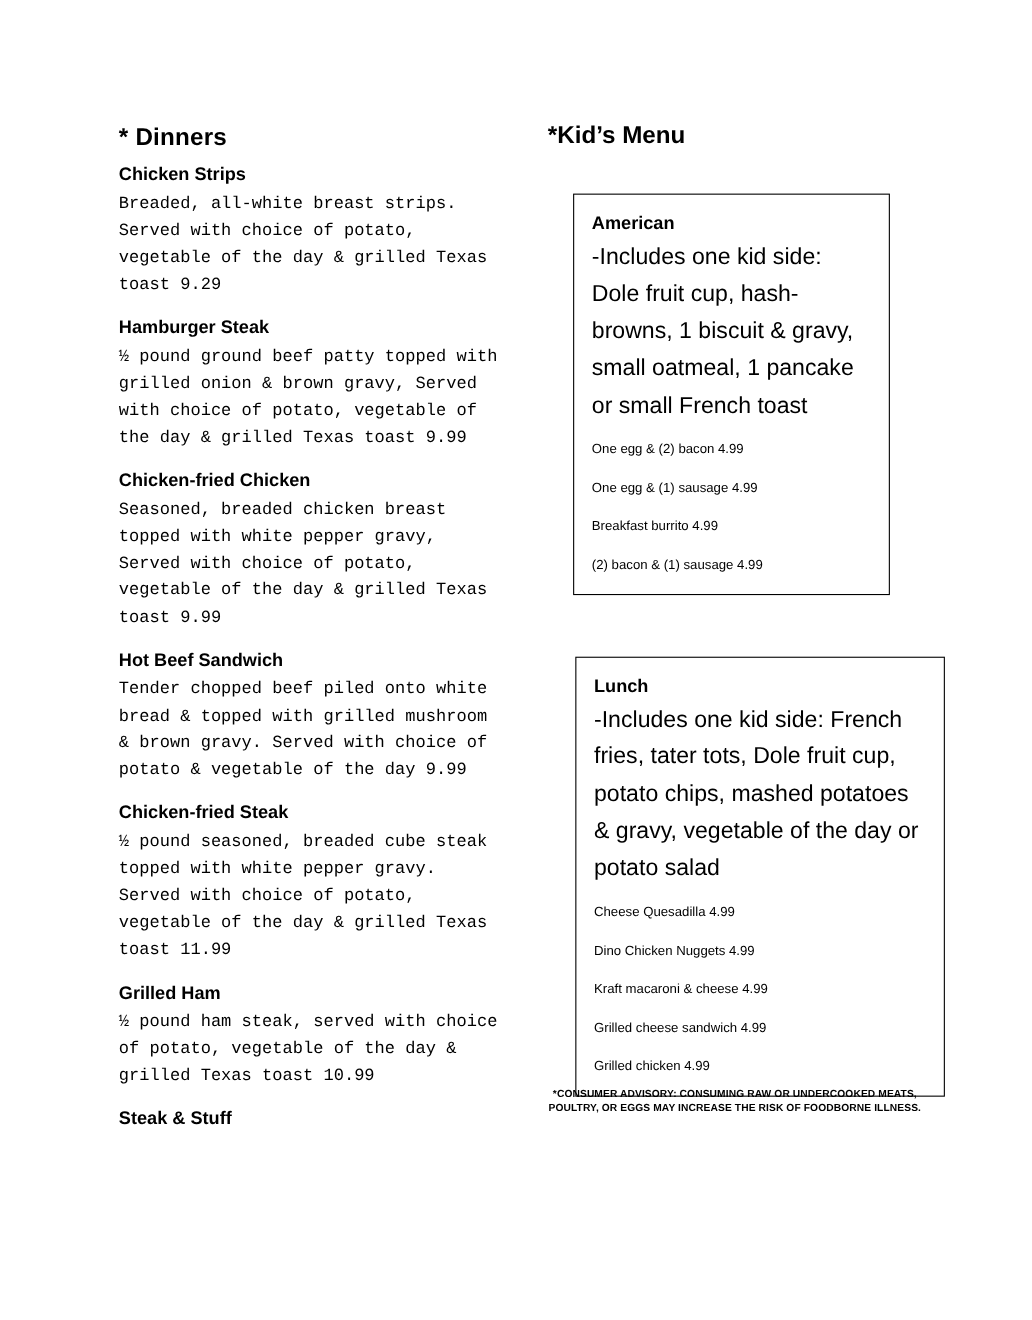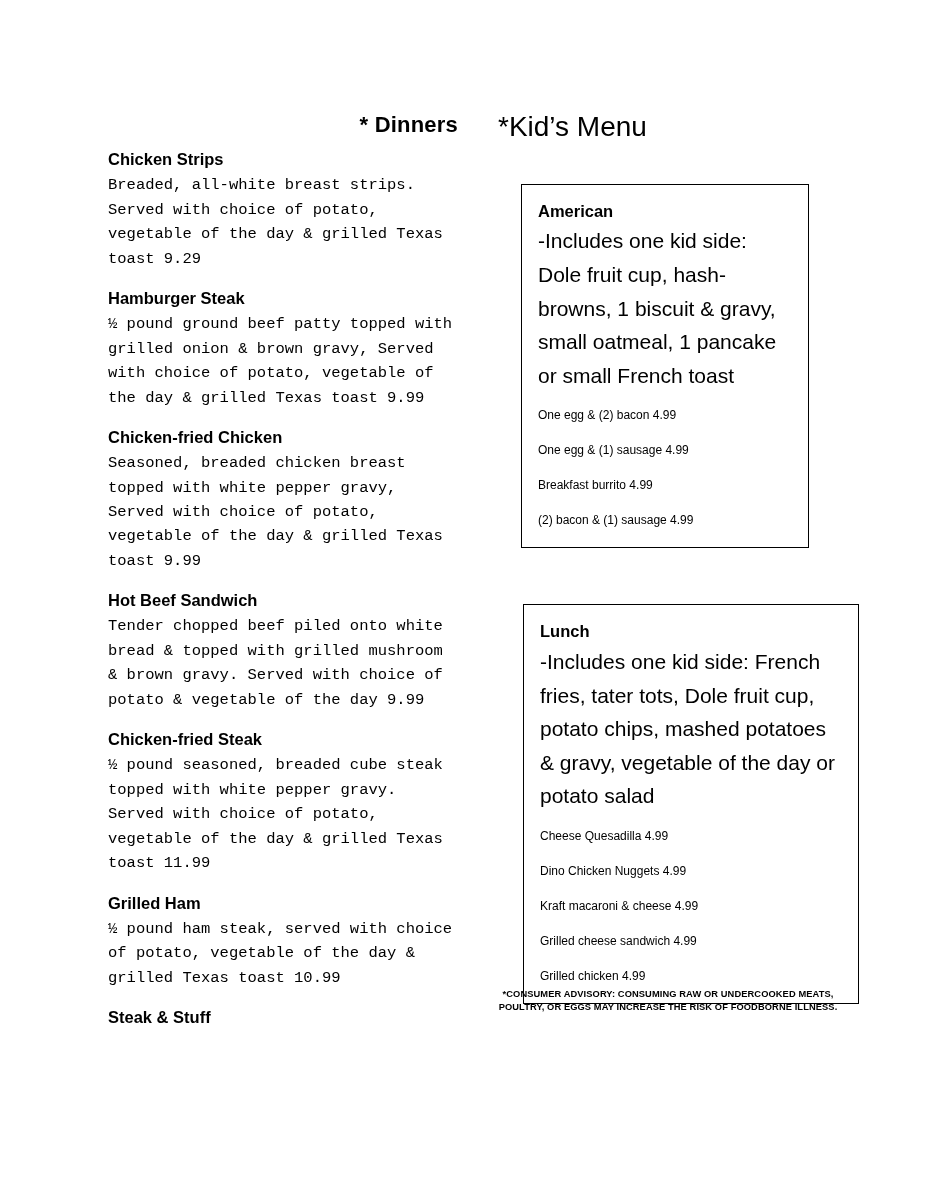--- a/index.html
+++ b/index.html
@@ -26,21 +26,20 @@
     left: 108px;
     top: 112px;
     width: 350px;
   }
   .section-title {
     font-size: 22px;
     font-weight: bold;
     letter-spacing: 0.2px;
     margin: 0 0 10px 0;
     line-height: 1.2;
-    text-align: right;
   }
   .item {
     margin-bottom: 16px;
   }
   .item:last-child { margin-bottom: 0; }
   .item-name {
     font-size: 16.5px;
     font-weight: bold;
     line-height: 1.45;
     margin-bottom: 1px;
@@ -53,22 +52,22 @@
   }
 
   
   .right-col {
     position: absolute;
     left: 498px;
     top: 110px;
     width: 330px;
   }
   .kids-title {
-    font-size: 28px;
-    font-weight: normal;
+    font-size: 22px;
+    font-weight: bold;
     margin: 0 0 40px 0;
     line-height: 1.2;
   }
   .box {
     border: 1px solid #000000;
     padding: 14px 16px 18px 16px;
     box-sizing: border-box;
   }
   .box-breakfast {
     width: 288px;

